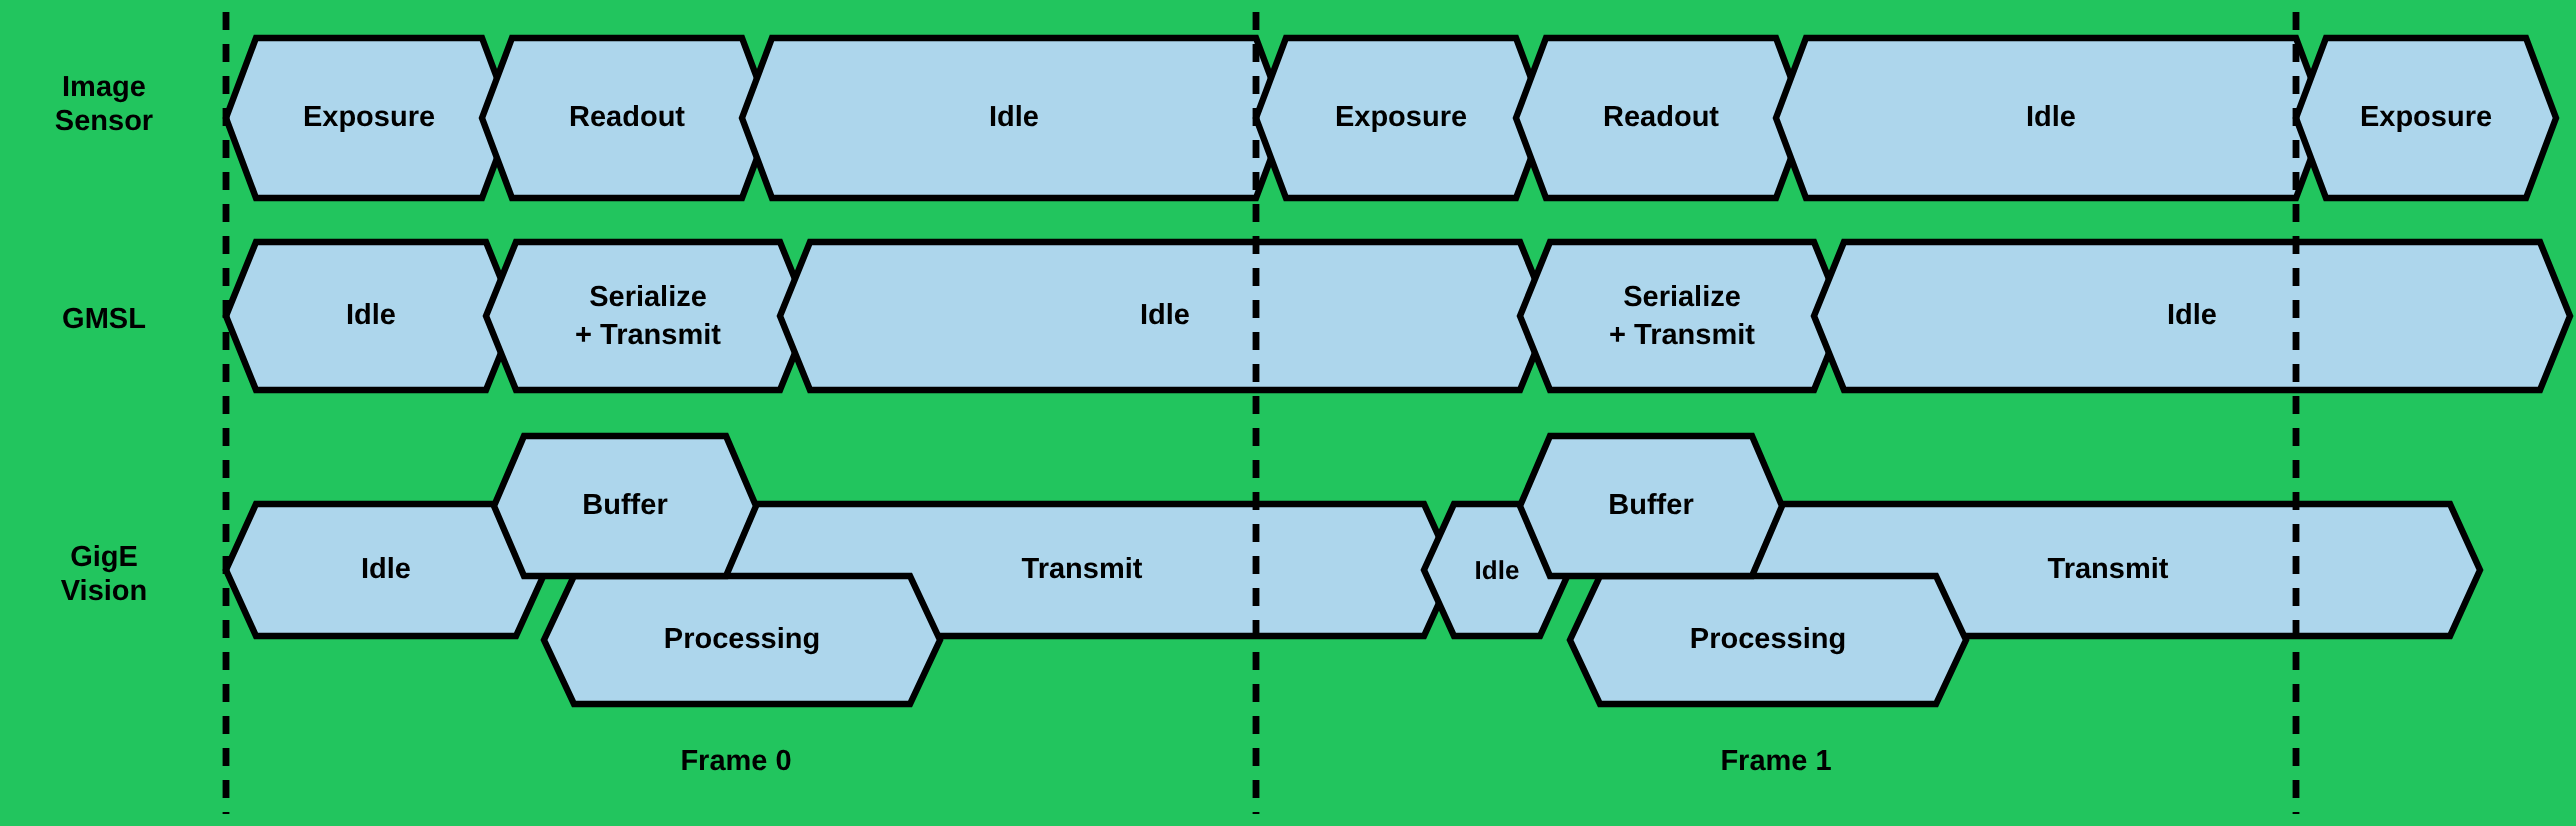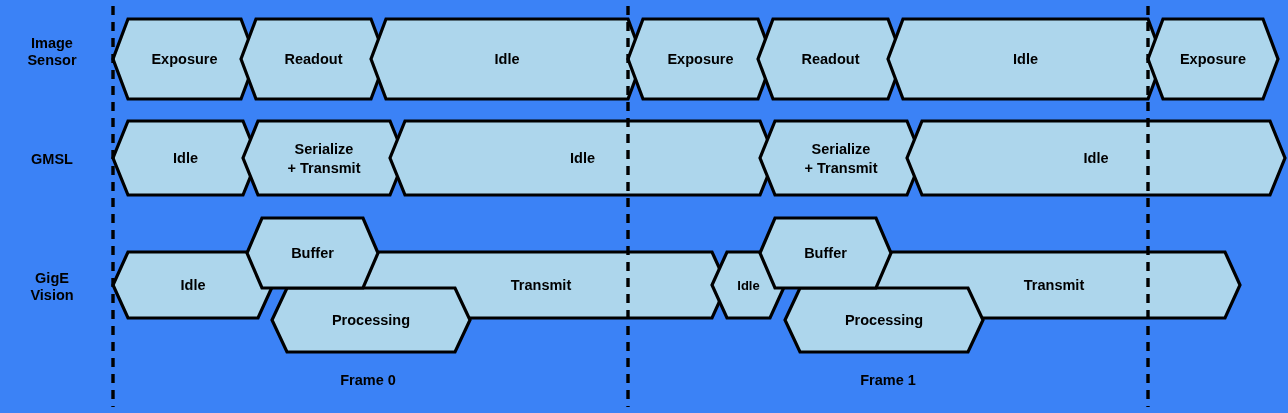--- a/index.html
+++ b/index.html
@@ -7,21 +7,21 @@
     padding: 0;
     background: #ffffff;
   }
   body {
     font-family: "Liberation Sans", sans-serif;
   }
   #diagram-root {
     position: relative;
     width: 1288px;
     height: 413px;
-    background: #3b82f6;
+    background: #22c55e;
     overflow: hidden;
   }
   svg.canvas {
     position: absolute;
     top: 0;
     left: 0;
     width: 1288px;
     height: 413px;
     display: block;
   }

